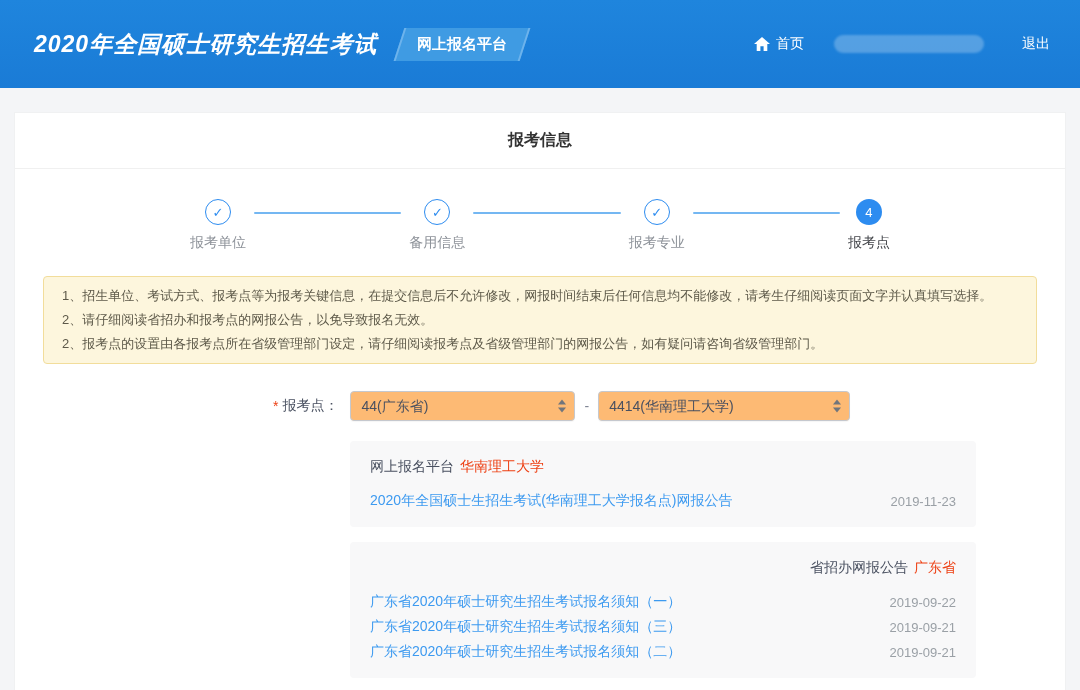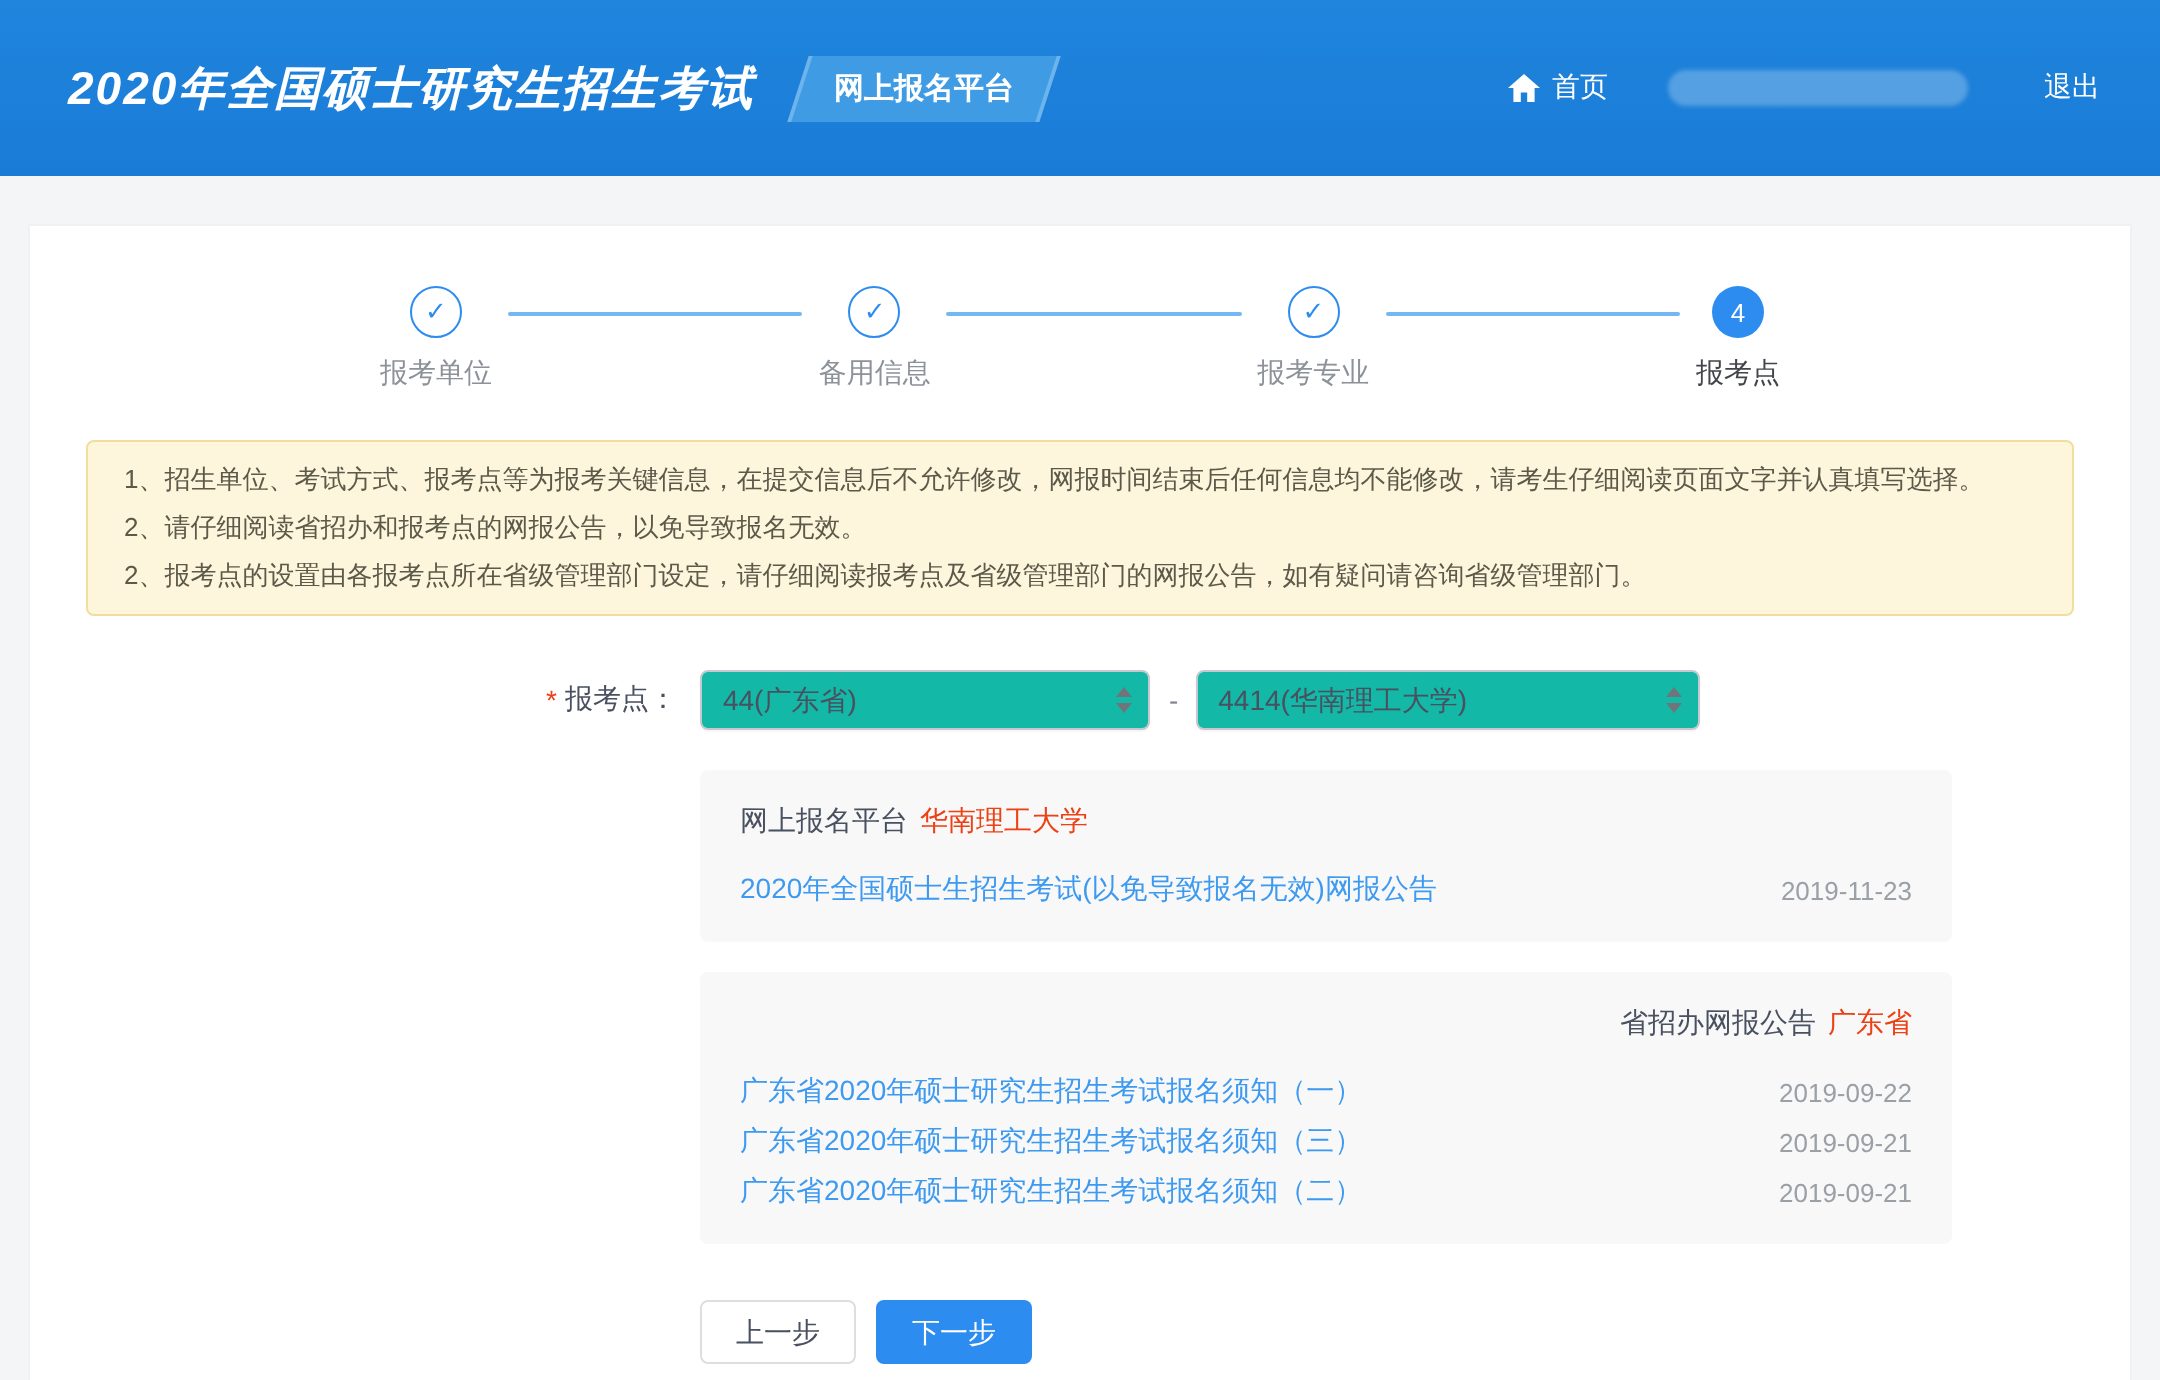--- a/index.html
+++ b/index.html
@@ -92,21 +92,21 @@
   .form-row {
     margin: 27px 0 0 258px;
     display: flex; align-items: center;
   }
   .form-label { font-size: 14px; color: #495060; margin-right: 12px; }
   .required { color: #ed4014; margin-right: 4px; font-size: 14px; }
   .select-box {
     position: relative;
     height: 30px; line-height: 28px;
     border: 1px solid #c5c8ce; border-radius: 4px;
-    background: #14b8a6;
+    background: #fdba74;
     font-size: 14px; color: #495060;
     padding: 0 26px 0 10px;
     cursor: pointer;
     box-shadow: 0 1px 1px rgba(0,0,0,0.04);
   }
   .select-box.w1 { width: 225px; }
   .select-box.w2 { width: 252px; }
   .stepper {
     position: absolute; right: 8px; top: 50%;
     transform: translateY(-50%);
@@ -167,20 +167,23 @@
         </svg>
       <span>首页</span>
     </div>
     <div class="user-blur"></div>
     <div class="logout-link">退出</div>
   </div>
 </header>
 
 <main class="card">
 
+  <div class="card-title-row">
+    <h1 class="page-title">报考信息</h1>
+  </div>
 
   <div class="steps">
     <div class="step">
       <div class="step-circle done">✓</div>
       <div class="step-label">报考单位</div>
     </div>
     <div class="step-line"></div>
     <div class="step">
       <div class="step-circle done">✓</div>
       <div class="step-label">备用信息</div>
@@ -221,21 +224,21 @@
           <span class="down"></span>
         </span>
     </div>
   </div>
 
   <section class="ann-box">
     <div class="ann-head">
       <span>网上报名平台</span><span class="hl">华南理工大学</span>
     </div>
     <div class="ann-item">
-      <a class="ann-link">2020年全国硕士生招生考试(以免导致报名无效)网报公告</a>
+      <a class="ann-link">2020年全国硕士生招生考试(华南理工大学报名点)网报公告</a>
       <span class="ann-date">2019-11-23</span>
     </div>
   </section>
 
   <section class="ann-box">
     <div class="ann-head">
       <span>省招办网报公告</span><span class="hl">广东省</span>
     </div>
     <div class="ann-item">
       <a class="ann-link">广东省2020年硕士研究生招生考试报名须知（一）</a>

